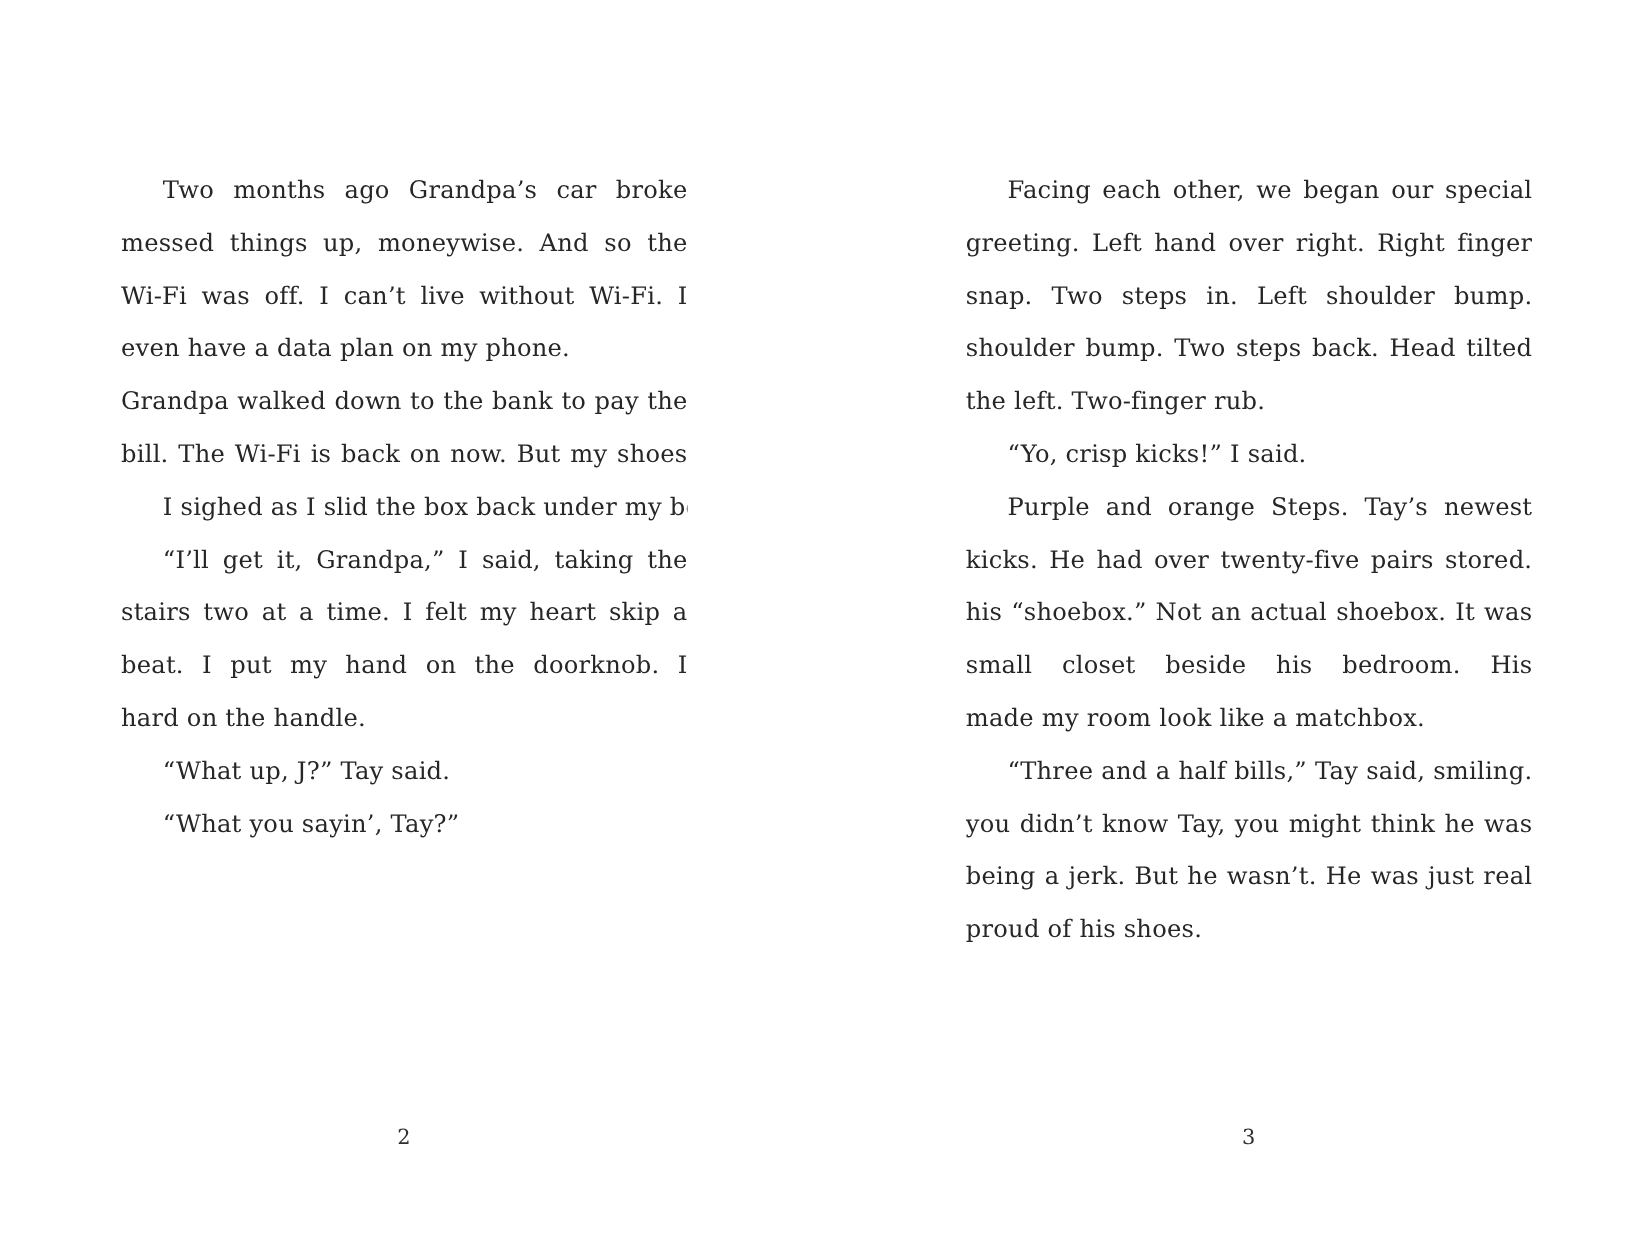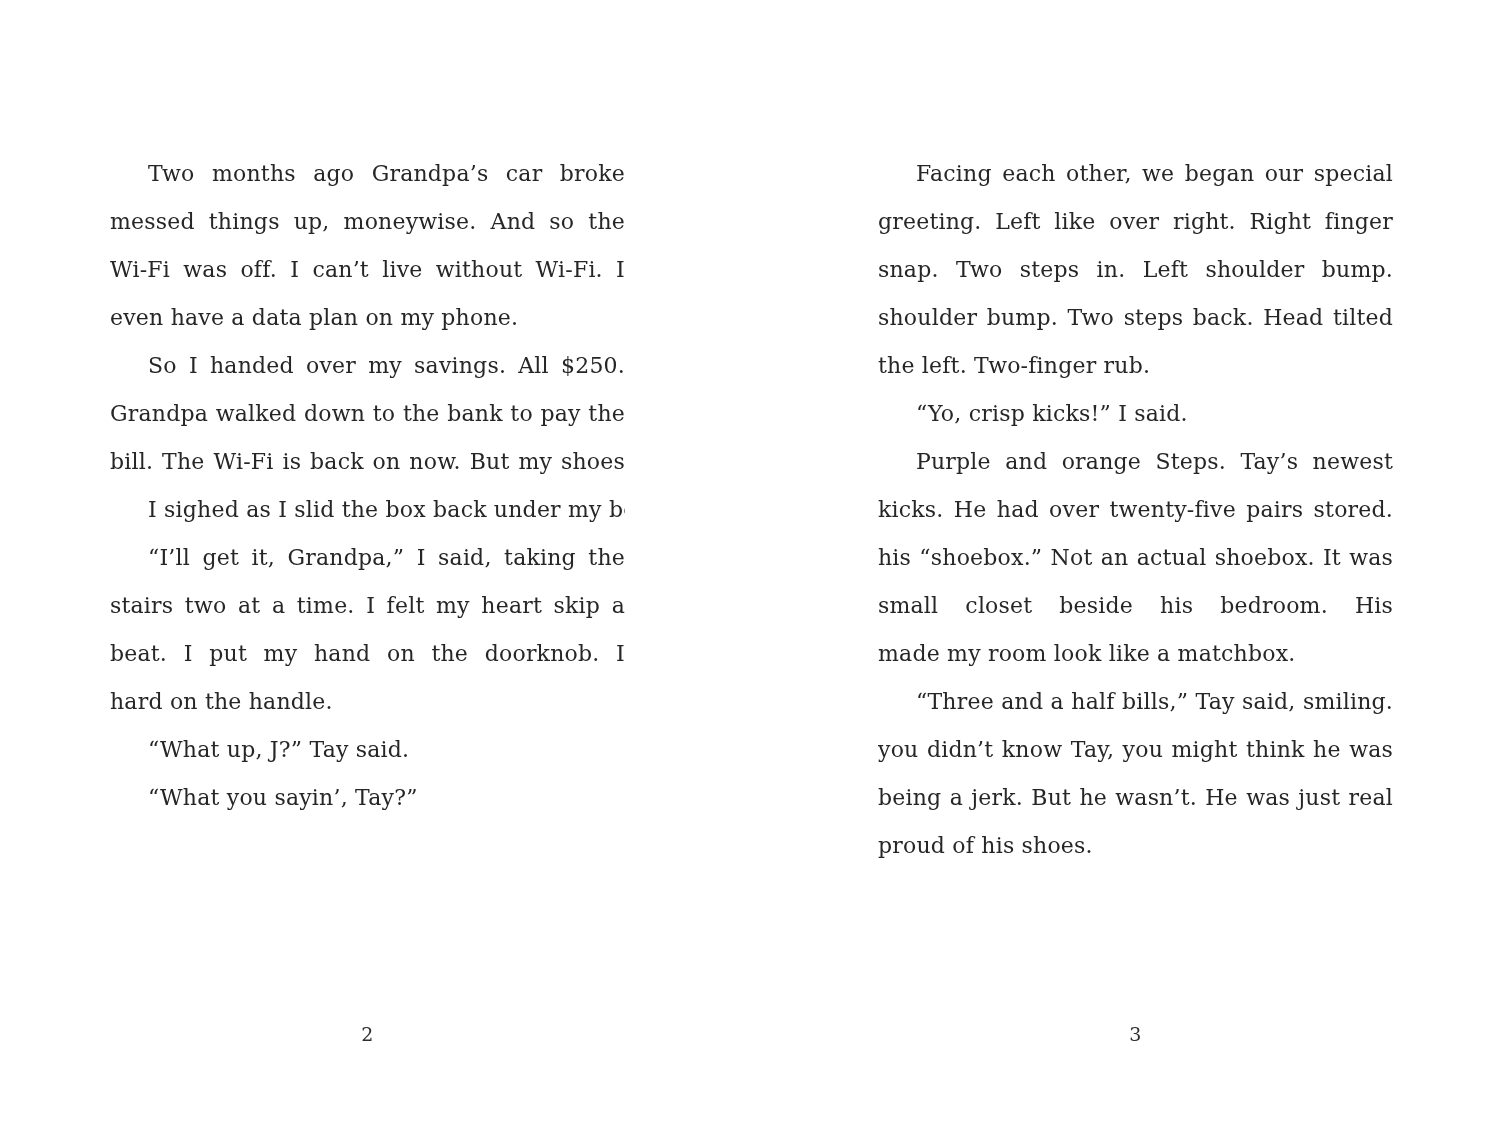--- a/index.html
+++ b/index.html
@@ -66,38 +66,37 @@
 <body>
 
 <div class="spread">
 
   <div class="page left">
     <div class="text-column">
         <div class="line first">Two months ago Grandpa’s car broke</div>
         <div class="line">messed things up, moneywise. And so the</div>
         <div class="line">Wi-Fi was off. I can’t live without Wi-Fi. I don’t</div>
         <div class="line last">even have a data plan on my phone.</div>
-        <div class="line first">So I handed over my savings. All $250.</div>
         <div class="line">Grandpa walked down to the bank to pay the</div>
         <div class="line">bill. The Wi-Fi is back on now. But my shoes</div>
         <div class="line first last">I sighed as I slid the box back under my bed.</div>
         <div class="line first">“I’ll get it, Grandpa,” I said, taking the</div>
         <div class="line">stairs two at a time. I felt my heart skip a</div>
         <div class="line">beat. I put my hand on the doorknob. I pulled</div>
         <div class="line last">hard on the handle.</div>
         <div class="line first last">“What up, J?” Tay said.</div>
         <div class="line first last">“What you sayin’, Tay?”</div>
       </div>
     <div class="folio">2</div>
   </div>
 
   <div class="page right">
     <div class="text-column">
         <div class="line first">Facing each other, we began our special</div>
-        <div class="line">greeting. Left like over right. Right finger</div>
+        <div class="line">greeting. Left hand over right. Right finger</div>
         <div class="line">snap. Two steps in. Left shoulder bump. Right</div>
         <div class="line">shoulder bump. Two steps back. Head tilted to</div>
         <div class="line last">the left. Two-finger rub.</div>
         <div class="line first last">“Yo, crisp kicks!” I said.</div>
         <div class="line first">Purple and orange Steps. Tay’s newest</div>
         <div class="line">kicks. He had over twenty-five pairs stored. In</div>
         <div class="line">his “shoebox.” Not an actual shoebox. It was a</div>
         <div class="line">small closet beside his bedroom. His shoebox</div>
         <div class="line last">made my room look like a matchbox.</div>
         <div class="line first">“Three and a half bills,” Tay said, smiling. If</div>

